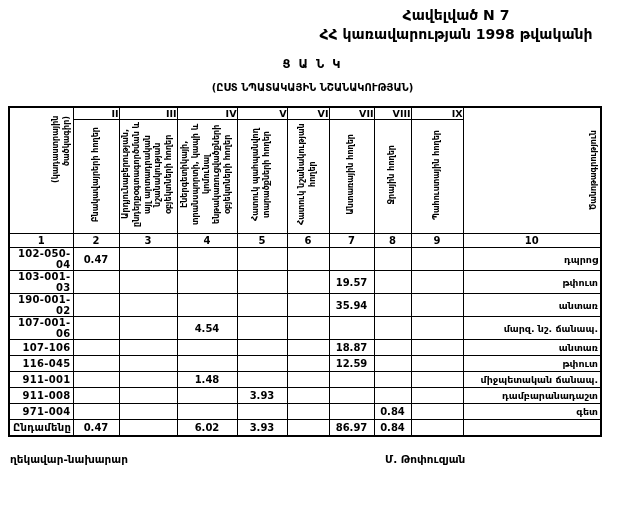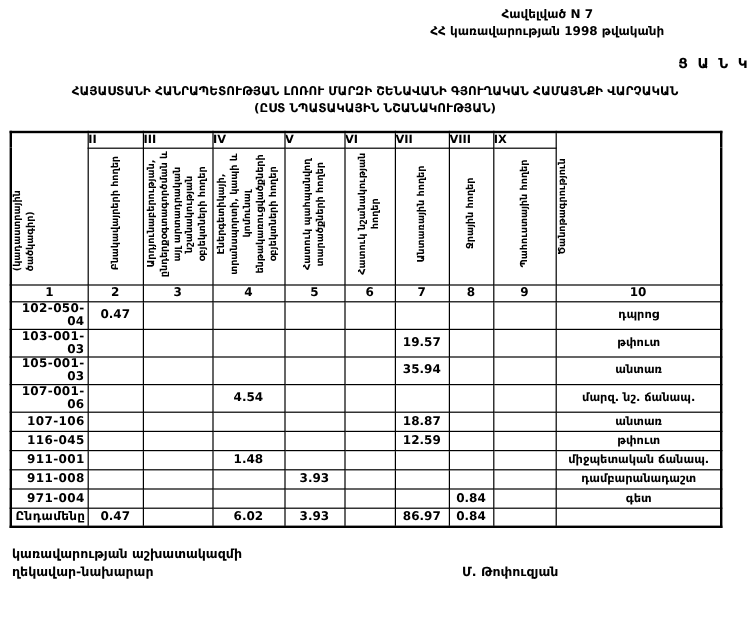--- a/index.html
+++ b/index.html
@@ -7,79 +7,78 @@
   body {
     width: 625px; height: 522px;
     background: #fff; color: #000;
     font-family: "DejaVu Sans", sans-serif;
     overflow: hidden;
   }
   .appendix {
     width: 330px;
     margin: 6px 4px 0 auto;
     text-align: center;
-    font-size: 10px; font-weight: bold; line-height: 1.35;
+    font-size: 14px; font-weight: bold; line-height: 1.35;
   }
   .doc-type {
     margin-top: 13px;
-    text-align: right;
+    text-align: center;
     font-size: 11.5px; font-weight: bold; letter-spacing: 2px;
   }
   .doc-title {
     margin-top: 10px;
     text-align: center;
     font-size: 10px; font-weight: bold; line-height: 1.4;
   }
   table.land {
     border-collapse: collapse;
     table-layout: fixed;
     width: 592px;
     margin: 11px 0 0 8px;
     border: 2px solid #000;
   }
   table.land th, table.land td {
     border: 1px solid #000;
     padding: 0 2px;
     overflow: hidden;
   }
-  tr.roman-row th { height: 13px; font-size: 9.5px; font-weight: bold; text-align: left; padding: 0; }
+  tr.roman-row th { height: 13px; font-size: 9.5px; font-weight: bold; text-align: right; padding: 0; }
   tr.v-row th, th.vcell { height: 112px; vertical-align: middle; text-align: center; padding: 1px; }
   .vtext {
     display: inline-block;
     writing-mode: vertical-rl;
     transform: rotate(180deg);
     max-height: 107px;
     font-size: 8px; font-weight: bold; line-height: 1.35;
     white-space: normal;
   }
   tr.num-row th { height: 14px; font-size: 10px; font-weight: bold; text-align: center; padding: 0; }
   tbody td { height: 16px; font-size: 10px; font-weight: bold; }
   tbody td.code { text-align: right; padding-left: 3px; letter-spacing: 0.3px; }
   tbody td.val  { text-align: center; }
-  tbody td.note { text-align: center; padding-left: 3px; font-size: 9.5px; }
+  tbody td.note { text-align: right; padding-left: 3px; font-size: 9.5px; }
   .footer {
     display: flex; align-items: flex-end;
     margin: 15px 0 0 10px;
     font-size: 10.5px; font-weight: bold; line-height: 1.4;
   }
   .footer-left { width: 218px; }
   .signature { margin-left: 157px; white-space: nowrap; }
 </style>
 </head>
 <body>
 
 <div class="appendix">
   <div>Հավելված N 7</div>
   <div>ՀՀ կառավարության 1998 թվականի</div>
 </div>
 
 <div class="doc-type">Ց Ա Ն Կ</div>
 
 <div class="doc-title">
-  <div>ՀԱՅԱՍՏԱՆԻ ՀԱՆՐԱՊԵՏՈՒԹՅԱՆ ԼՈՌՈՒ ՄԱՐԶԻ ՇԵՆԱՎԱՆԻ ԳՅՈՒՂԱԿԱՆ ՀԱՄԱՅՆՔԻ ՎԱՐՉԱԿԱՆ</div>
   <div>(ԸՍՏ ՆՊԱՏԱԿԱՅԻՆ ՆՇԱՆԱԿՈՒԹՅԱՆ)</div>
 </div>
 
 <table class="land">
   <colgroup>
     <col style="width:64px">
       <col style="width:46px">
       <col style="width:58px">
     <col style="width:60px">
       <col style="width:50px">
@@ -144,21 +143,21 @@
         <td class="val"></td>
         <td class="val"></td>
         <td class="val"></td>
         <td class="val"></td>
         <td class="val">19.57</td>
         <td class="val"></td>
         <td class="val"></td>
         <td class="note">թփուտ</td>
       </tr>
       <tr>
-        <td class="code">105-001-03</td>
+        <td class="code">190-001-02</td>
         <td class="val"></td>
         <td class="val"></td>
         <td class="val"></td>
         <td class="val"></td>
         <td class="val"></td>
         <td class="val">35.94</td>
         <td class="val"></td>
         <td class="val"></td>
         <td class="note">անտառ</td>
       </tr>
@@ -244,17 +243,16 @@
         <td class="val">86.97</td>
         <td class="val">0.84</td>
         <td class="val"></td>
         <td class="note"></td>
       </tr>
     </tbody>
 </table>
 
 <div class="footer">
   <div class="footer-left">
-    <div>կառավարության աշխատակազմի</div>
     <div>ղեկավար-նախարար</div>
   </div>
   <div class="signature">Մ. Թոփուզյան</div>
 </div>
 
 </body></html>

